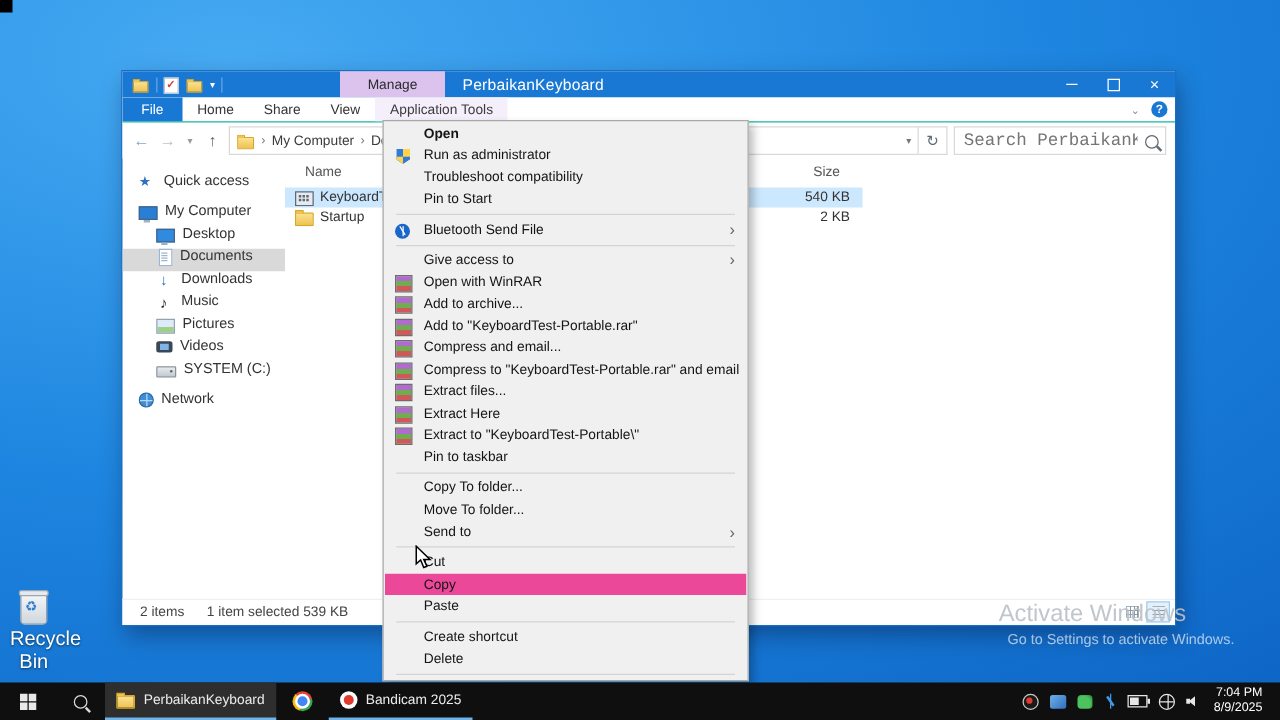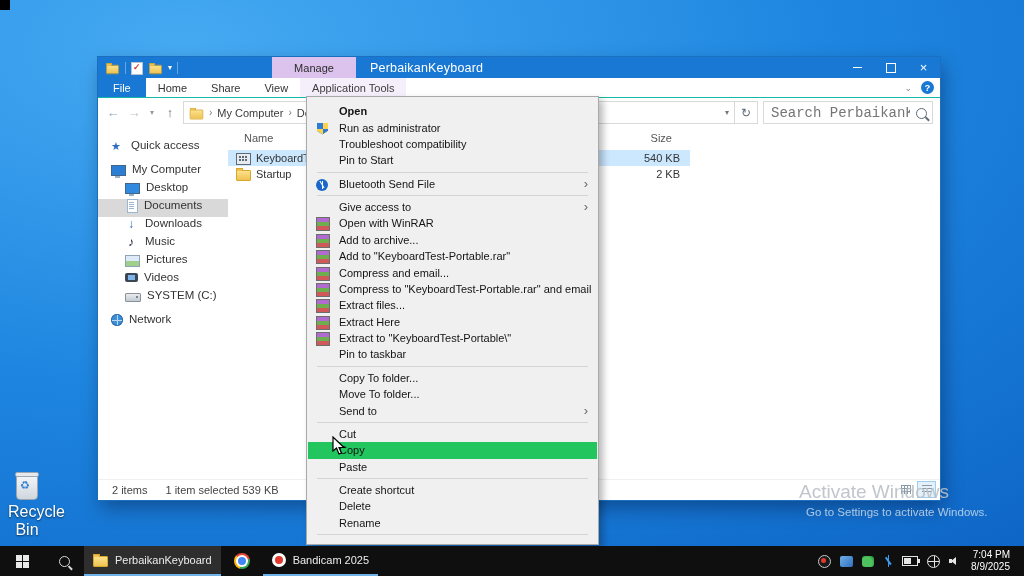--- a/index.html
+++ b/index.html
@@ -109,24 +109,24 @@
   .vbtn{width:17px;height:15px;display:flex;align-items:center;justify-content:center;border:1px solid transparent}
   .vbtn.active{border-color:#9ecdf2;background:#e5f1fa}
   .vbtn i{width:10px;height:9px;background:repeating-linear-gradient(#8a9aa8 0 1px,transparent 1px 3px)}
   .vbtn.grid i{background:repeating-linear-gradient(#8a9aa8 0 1px,transparent 1px 3px),repeating-linear-gradient(90deg,#8a9aa8 0 1px,transparent 1px 3px)}
 
   
   .wm1{position:absolute;left:799px;top:481px;font-size:19px;color:rgba(185,192,199,.9);z-index:50}
   .wm2{position:absolute;left:806px;top:506px;font-size:11.5px;color:rgba(222,232,242,.75);z-index:50}
 
   
-  .cmenu{position:absolute;left:306px;top:96px;width:289px;bottom:31px;background:#f0f0f0;border:1px solid #a9a9a9;box-shadow:4px 4px 7px rgba(0,0,0,.28);z-index:60;display:flex;flex-direction:column;padding:6px 1px}
+  .cmenu{position:absolute;left:306px;top:96px;width:289px;bottom:31px;background:#f0f0f0;border:1px solid #a9a9a9;box-shadow:4px 4px 7px rgba(0,0,0,.28);z-index:60;display:flex;flex-direction:column;padding:1px 1px}
   .mi{flex:1;display:flex;align-items:center;position:relative;padding-left:31px;font-size:11px;color:#141414;min-height:0}
   .mi.bold{font-weight:bold}
-  .mi.hl{background:#22c55e}
+  .mi.hl{background:#ec4899}
   .micn{position:absolute;left:8px;top:50%;transform:translateY(-50%)}
   .marrow{position:absolute;right:9px;color:#666;font-size:13px;line-height:10px}
   .msep{flex:none;height:7px;position:relative}
   .msep::after{content:"";position:absolute;left:9px;right:9px;top:3px;height:1px;background:#d4d4d4}
 
   
   .cursor{position:absolute;left:332px;top:436px;z-index:70}
 
   
   .rbin{position:absolute;left:8px;top:474px;width:38px;text-align:center;z-index:5}
@@ -401,23 +401,20 @@
       <div class="mi">
         <span class="mlbl">Paste</span>
       </div>
       <div class="msep"></div>
       <div class="mi">
         <span class="mlbl">Create shortcut</span>
       </div>
       <div class="mi">
         <span class="mlbl">Delete</span>
       </div>
-      <div class="mi">
-        <span class="mlbl">Rename</span>
-      </div>
       <div class="msep"></div>
     </div>
 
   <svg class="cursor" width="16" height="20" viewBox="0 0 16 20">
     <path d="M1,1 L1,15 L4.5,12 L7,18 L9.5,17 L7,11.5 L12,11.5 Z" fill="#fff" stroke="#000" stroke-width="1.2"></path>
   </svg>
 
   <div class="taskbar">
     <div class="tbtn tb-start">
         <span class="i-win"></span>

